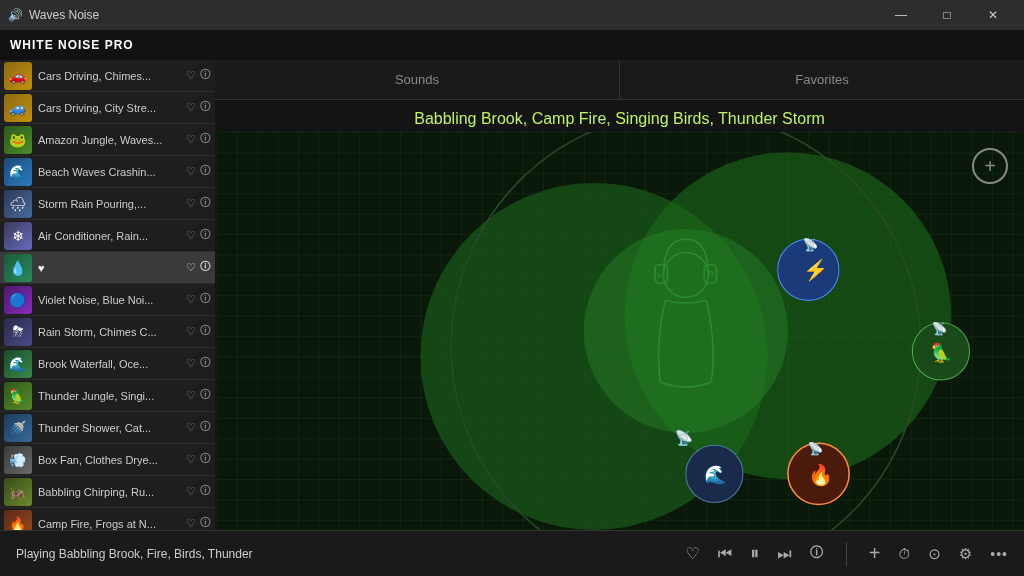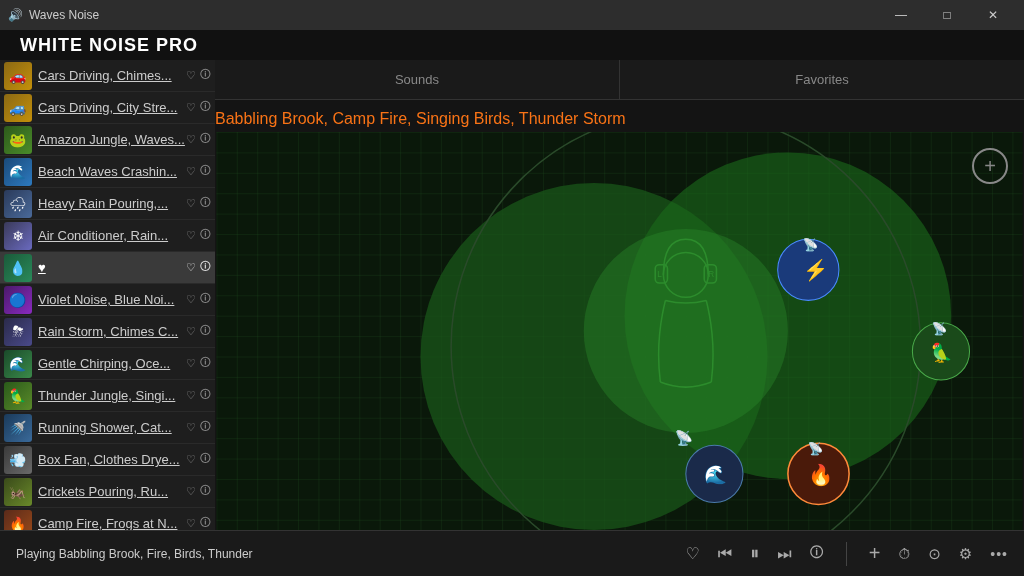--- a/index.html
+++ b/index.html
@@ -43,22 +43,22 @@
       font-size: 12px;
       color: #ccc;
     }
 
     
     #app-header {
       height: 30px;
       background: #111;
       display: flex;
       align-items: center;
-      padding: 0 20px;
-      font-size: 18px;
+      padding: 0 10px;
+      font-size: 12px;
       font-weight: bold;
       letter-spacing: 1px;
       color: #fff;
     }
 
     
     #main {
       display: flex;
       height: calc(576px - 30px - 30px - 46px);
     }
@@ -90,26 +90,25 @@
       flex-shrink: 0;
       margin-right: 6px;
       display: flex;
       align-items: center;
       justify-content: center;
       font-size: 14px;
       overflow: hidden;
     }
     .sidebar-item .item-label {
       flex: 1;
-      font-size: 13px;
+      font-size: 11px;
       color: #ccc;
       overflow: hidden;
       text-overflow: ellipsis;
       white-space: nowrap;
-      text-decoration: underline;
     }
     .sidebar-item .item-icons {
       display: flex;
       gap: 4px;
       align-items: center;
     }
     .sidebar-item .item-icons span {
       font-size: 11px;
       color: #888;
       cursor: pointer;
@@ -143,23 +142,24 @@
       border-right: 1px solid #333;
     }
     .tab:last-child { border-right: none; }
     .tab.active {
       background: #2a2a2a;
       color: #fff;
     }
 
     
     #mix-title {
+      text-align: center;
       padding: 10px 0 4px;
       font-size: 16px;
-      color: #f97316;
+      color: #bef264;
     }
 
     
     #visualizer {
       flex: 1;
       position: relative;
       display: flex;
       align-items: center;
       justify-content: center;
       overflow: hidden;
@@ -292,21 +292,21 @@
       <div class="sidebar-item">
       <div class="thumb thumb-beach">🌊</div>
       <span class="item-label">Beach Waves Crashin...</span>
       <div class="item-icons">
         <span>♡</span>
         <span>🛈</span>
       </div>
     </div>
       <div class="sidebar-item">
       <div class="thumb thumb-rain">🌧</div>
-      <span class="item-label">Heavy Rain Pouring,...</span>
+      <span class="item-label">Storm Rain Pouring,...</span>
       <div class="item-icons">
         <span>♡</span>
         <span>🛈</span>
       </div>
     </div>
       <div class="sidebar-item">
       <div class="thumb thumb-ac">❄</div>
       <span class="item-label">Air Conditioner, Rain...</span>
       <div class="item-icons">
         <span>♡</span>
@@ -332,53 +332,53 @@
       <div class="sidebar-item">
       <div class="thumb thumb-storm">⛈</div>
       <span class="item-label">Rain Storm, Chimes C...</span>
       <div class="item-icons">
         <span>♡</span>
         <span>🛈</span>
       </div>
     </div>
       <div class="sidebar-item">
       <div class="thumb thumb-gentle">🌊</div>
-      <span class="item-label">Gentle Chirping, Oce...</span>
+      <span class="item-label">Brook Waterfall, Oce...</span>
       <div class="item-icons">
         <span>♡</span>
         <span>🛈</span>
       </div>
     </div>
       <div class="sidebar-item">
       <div class="thumb thumb-amaz2">🦜</div>
       <span class="item-label">Thunder Jungle, Singi...</span>
       <div class="item-icons">
         <span>♡</span>
         <span>🛈</span>
       </div>
     </div>
       <div class="sidebar-item">
       <div class="thumb thumb-shower">🚿</div>
-      <span class="item-label">Running Shower, Cat...</span>
+      <span class="item-label">Thunder Shower, Cat...</span>
       <div class="item-icons">
         <span>♡</span>
         <span>🛈</span>
       </div>
     </div>
       <div class="sidebar-item">
       <div class="thumb thumb-boxfan">💨</div>
       <span class="item-label">Box Fan, Clothes Drye...</span>
       <div class="item-icons">
         <span>♡</span>
         <span>🛈</span>
       </div>
     </div>
       <div class="sidebar-item">
       <div class="thumb thumb-crickets">🦗</div>
-      <span class="item-label">Crickets Pouring, Ru...</span>
+      <span class="item-label">Babbling Chirping, Ru...</span>
       <div class="item-icons">
         <span>♡</span>
         <span>🛈</span>
       </div>
     </div>
       <div class="sidebar-item">
       <div class="thumb thumb-campfire">🔥</div>
       <span class="item-label">Camp Fire, Frogs at N...</span>
       <div class="item-icons">
         <span>♡</span>

